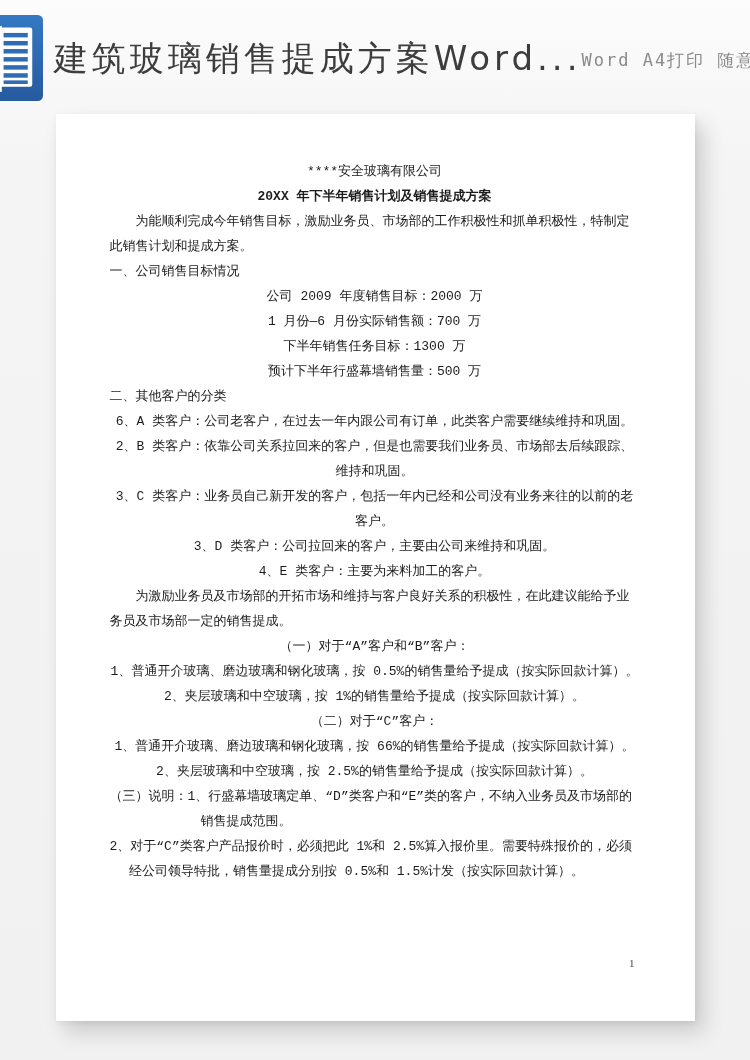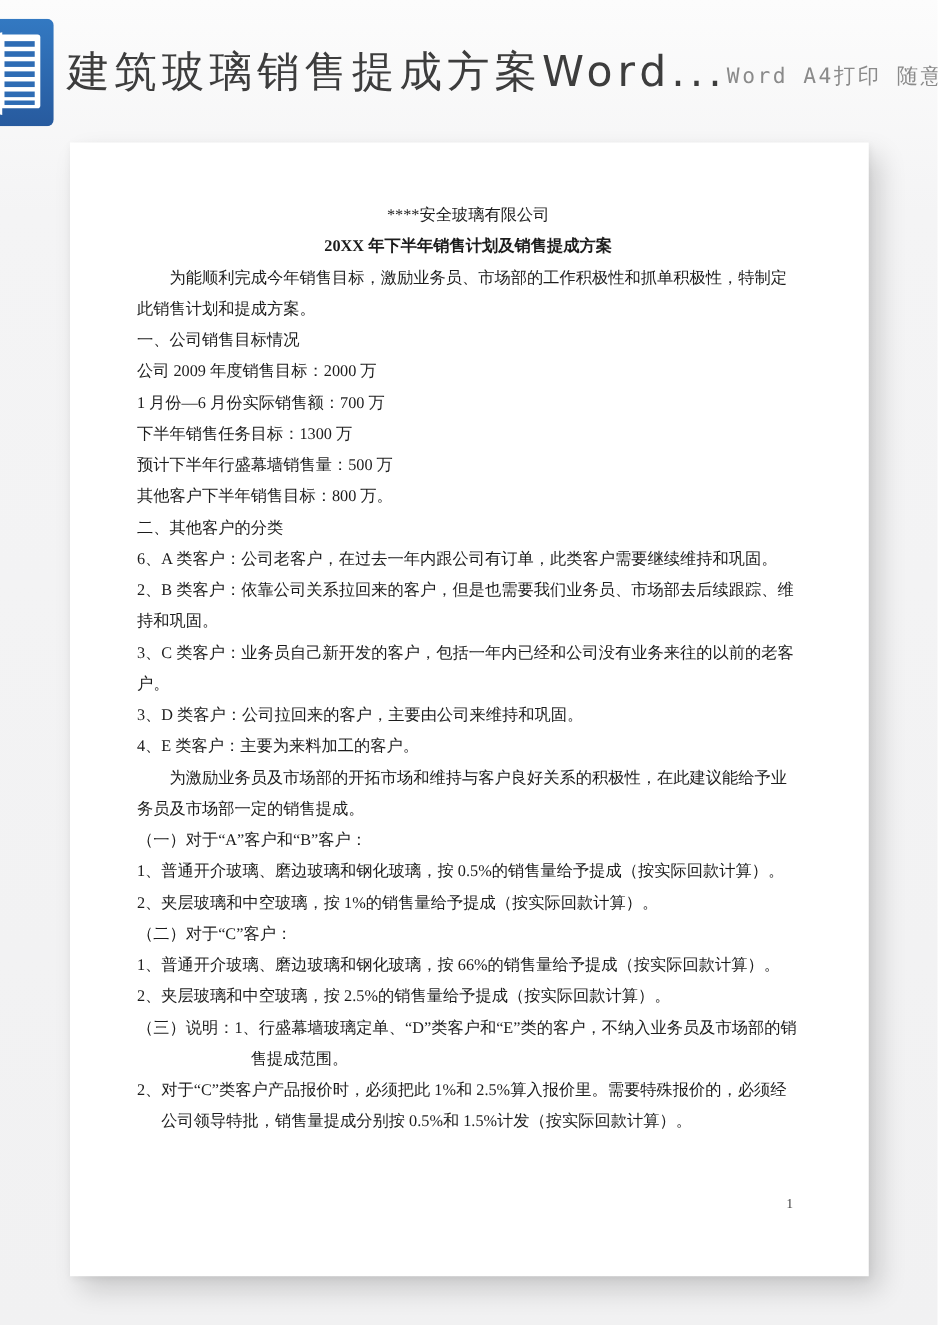--- a/index.html
+++ b/index.html
@@ -35,29 +35,29 @@
   
   .page {
     position: relative;
     width: 639px; height: 907px;
     margin: 13px auto 0;
     background: var(--page-bg, #ffffff);
     box-shadow: 9px 11px 20px rgba(0,0,0,0.16), 1px 2px 6px rgba(0,0,0,0.06);
   }
   .page-inner {
     padding: 45px 55px 0 54px;
-    font-family: Liberation Serif, serif;
+    font-family: Liberation Mono, monospace;
     font-size: 13px; line-height: 25px; color: #1c1c1c;
   }
   .page-inner p { margin: 0; }
   .t-center { text-align: center; }
   .doc-title { font-weight: 700; }
   .intro { margin-top: 27px; }
   .para { text-indent: 2em; }
-  .item { margin-left: 2em; }
+  .item { margin-left: 2em; text-align: center; }
   .note1 { padding-left: 7em; text-indent: -7em; }
   .note2 { margin-left: 6em; padding-left: 1.5em; text-indent: -1.5em; }
   .page-num {
     position: absolute; right: 60px; bottom: 52px;
     font-family: "Liberation Serif", "DejaVu Serif", serif;
     font-size: 11px; color: #444;
   }
 </style>
 </head>
 <body>
@@ -95,21 +95,20 @@
     <p class="t-center">****安全玻璃有限公司</p>
     <p class="t-center doc-title">20XX 年下半年销售计划及销售提成方案</p>
 
     <p class="para intro">为能顺利完成今年销售目标，激励业务员、市场部的工作积极性和抓单积极性，特制定此销售计划和提成方案。</p>
 
     <p class="sec">一、公司销售目标情况</p>
     <p class="item">公司 2009 年度销售目标：2000 万</p>
     <p class="item">1 月份—6 月份实际销售额：700 万</p>
     <p class="item">下半年销售任务目标：1300 万</p>
     <p class="item">预计下半年行盛幕墙销售量：500 万</p>
-    <p class="item">其他客户下半年销售目标：800 万。</p>
 
     <p class="sec">二、其他客户的分类</p>
     <p class="item">6、A 类客户：公司老客户，在过去一年内跟公司有订单，此类客户需要继续维持和巩固。</p>
     <p class="item">2、B 类客户：依靠公司关系拉回来的客户，但是也需要我们业务员、市场部去后续跟踪、维持和巩固。</p>
     <p class="item">3、C 类客户：业务员自己新开发的客户，包括一年内已经和公司没有业务来往的以前的老客户。</p>
     <p class="item">3、D 类客户：公司拉回来的客户，主要由公司来维持和巩固。</p>
     <p class="item">4、E 类客户：主要为来料加工的客户。</p>
 
     <p class="para">为激励业务员及市场部的开拓市场和维持与客户良好关系的积极性，在此建议能给予业务员及市场部一定的销售提成。</p>
     <p class="item">（一）对于“A”客户和“B”客户：</p>

